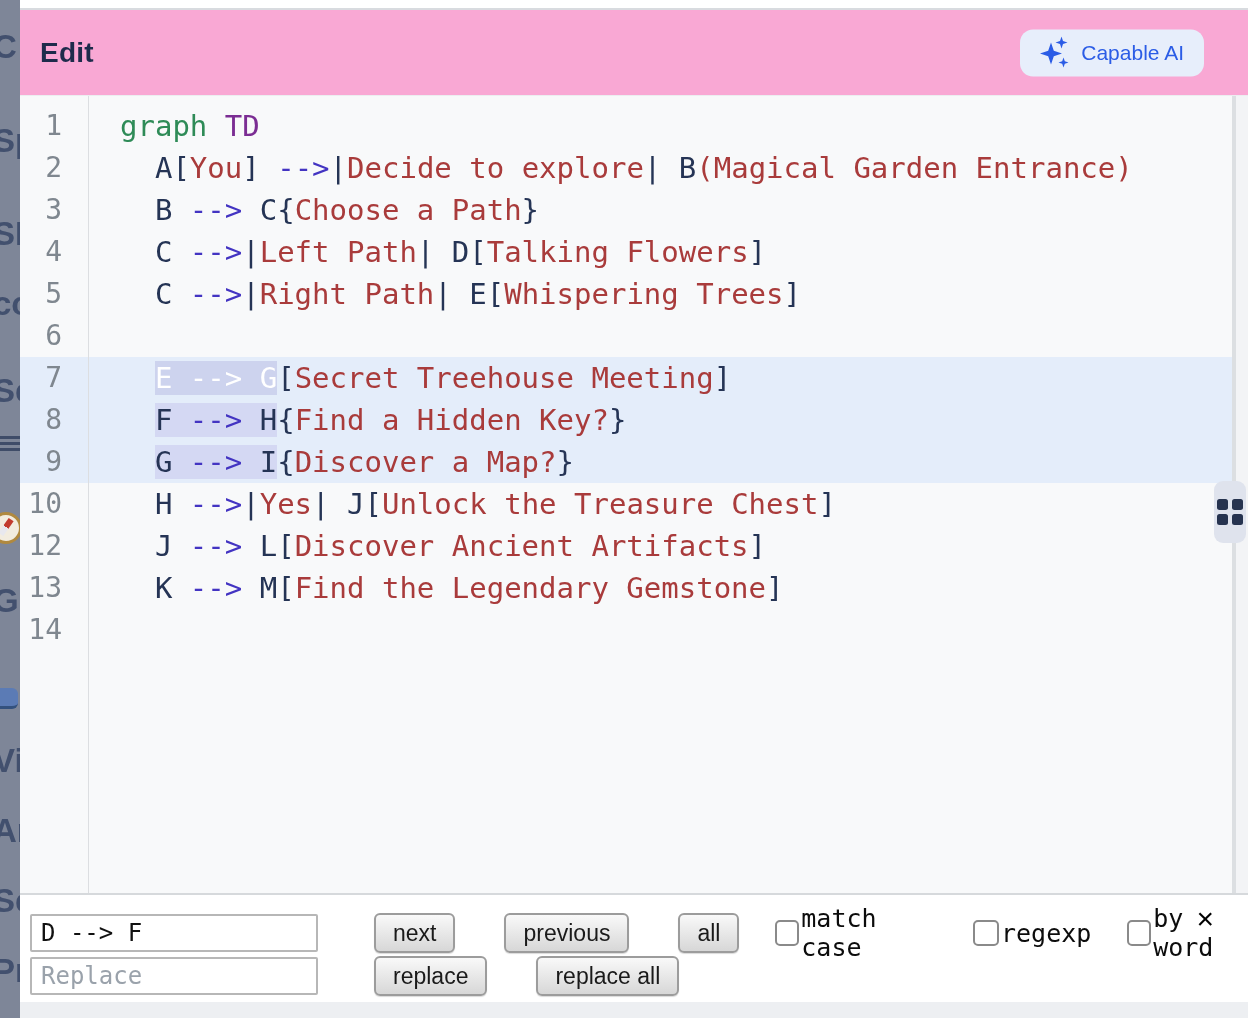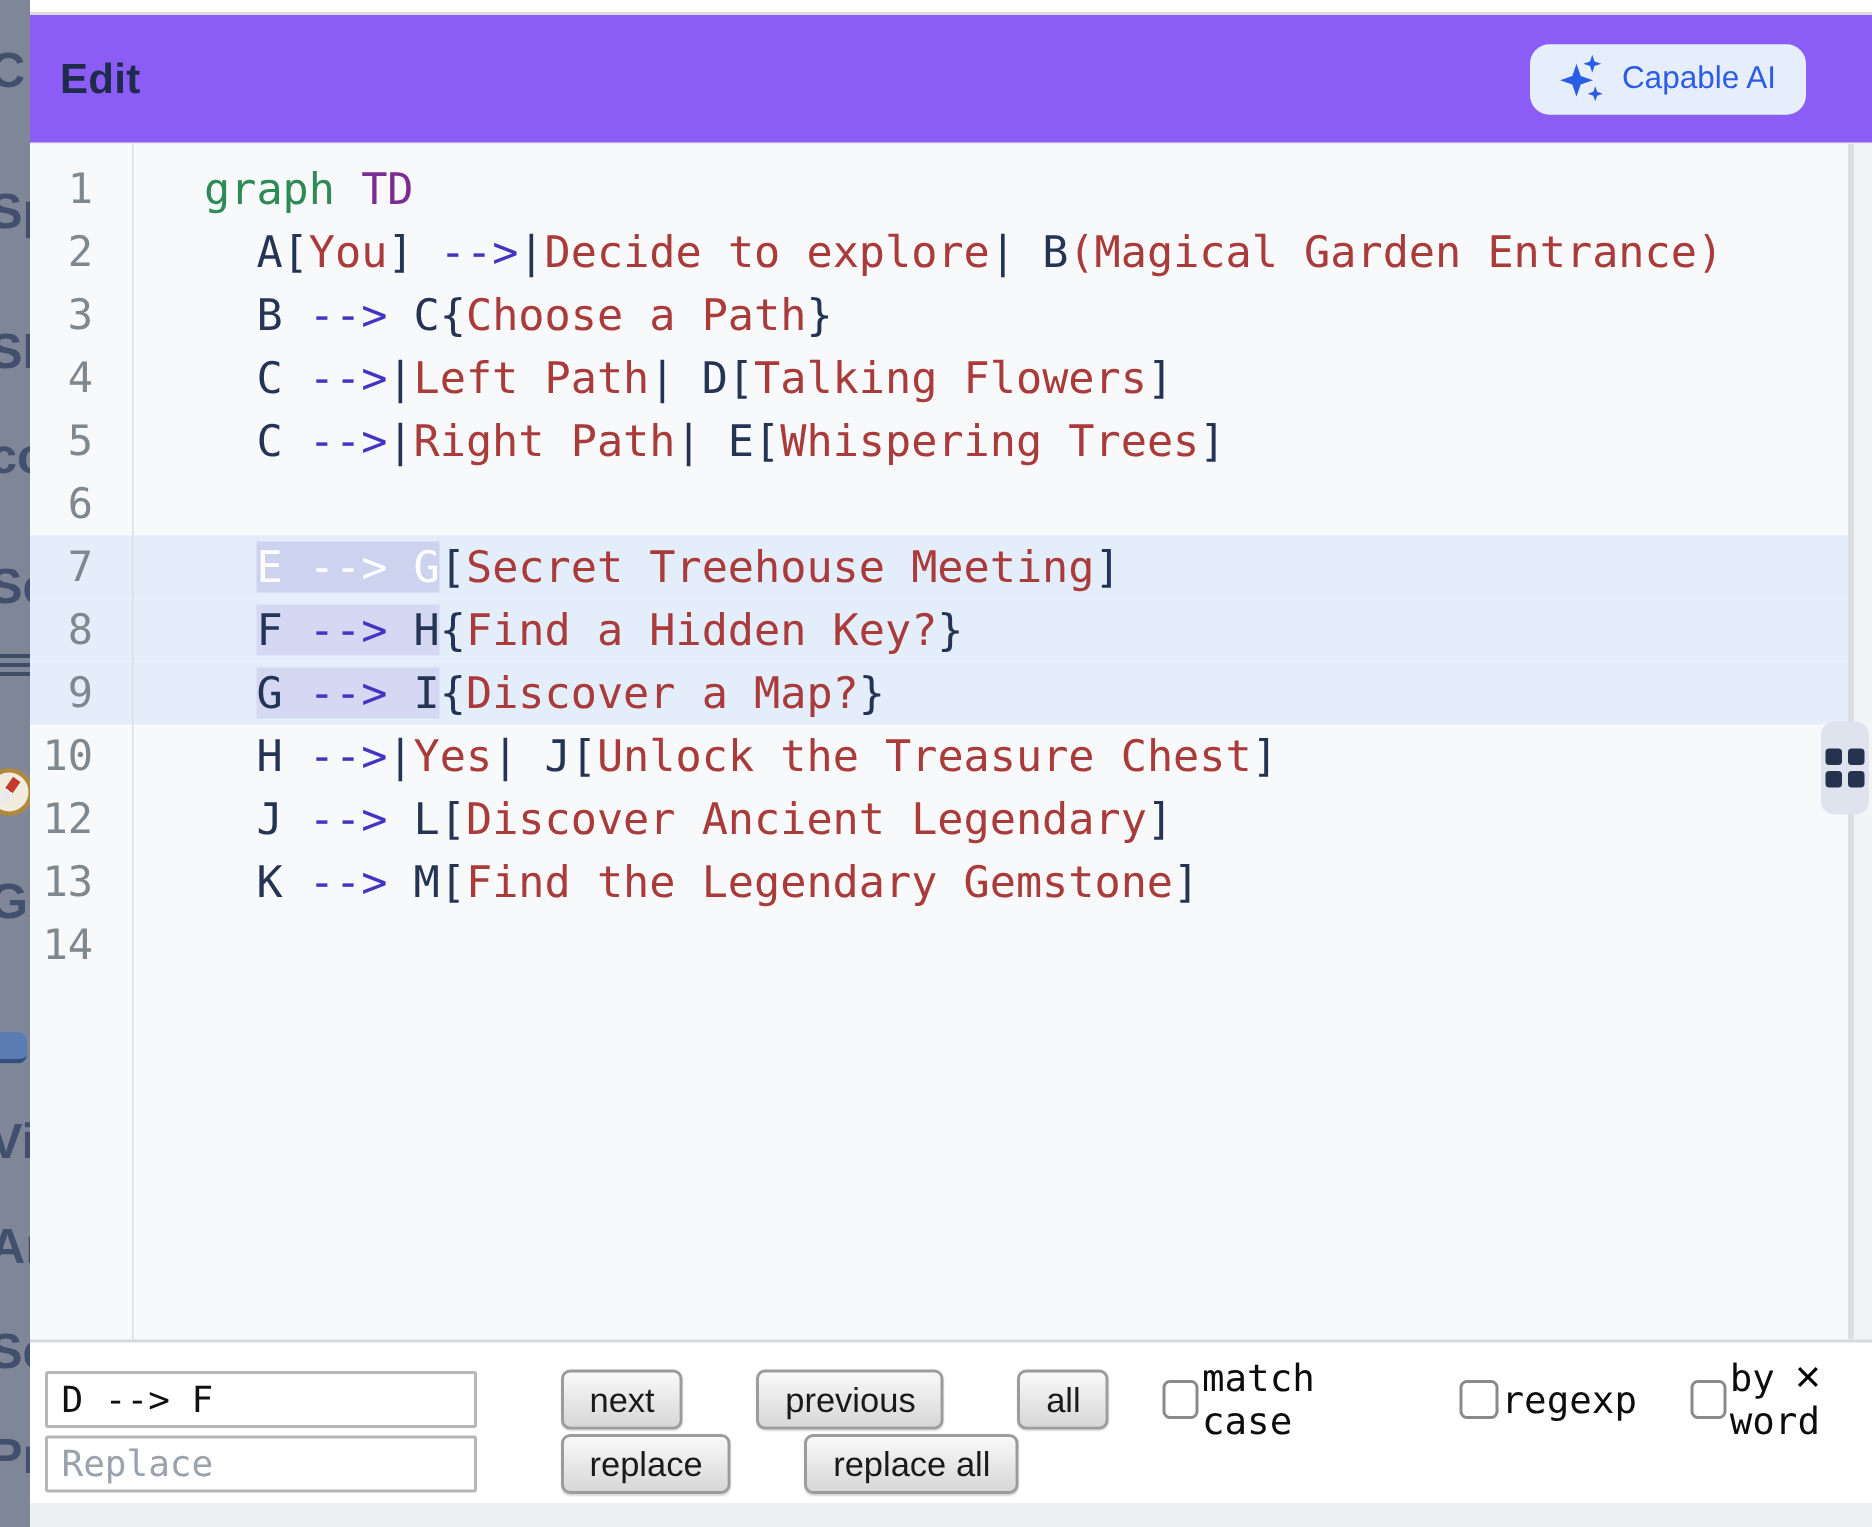--- a/index.html
+++ b/index.html
@@ -21,40 +21,40 @@
   .icon-compass{position:absolute;left:-10px;width:26px;height:26px;border-radius:50%;
     border:3px solid #b0893f;background:#f2ecdf;}
   .icon-compass::after{content:"";position:absolute;left:10px;top:3px;width:6px;height:18px;
     background:linear-gradient(180deg,#c23b2e 0 50%,#e8e8ee 50% 100%);transform:rotate(35deg);}
   .icon-book{position:absolute;left:-8px;width:26px;height:18px;border-radius:3px 6px 6px 3px;
     background:#5b7bb5;border-bottom:3px solid #33517e;}
   
   .top-gap{position:absolute;left:20px;top:0;width:1228px;height:8px;background:#fff;
     border-bottom:2px solid #d8dbdf;z-index:5;}
   
-  .hdr{position:absolute;left:20px;top:10px;width:1228px;height:85px;background:#8b5cf6;
+  .hdr{position:absolute;left:20px;top:10px;width:1228px;height:85px;background:#f9a8d4;
     border-bottom:1px solid #eceef0;z-index:6;}
   .hdr-title{position:absolute;left:20px;top:50%;transform:translateY(-50%);
     font-size:28px;font-weight:bold;color:#1e2b4b;letter-spacing:.2px;}
   .ai-btn{position:absolute;right:44px;top:50%;transform:translateY(-50%);
     height:47px;padding:0 20px;border:none;border-radius:13px;background:#e7eefb;
     color:#2b5ce6;font-size:21px;font-family:"Liberation Sans",sans-serif;
     display:flex;align-items:center;gap:11px;cursor:pointer;}
   .sparkle{width:30px;height:32px;position:relative;display:inline-block;}
   .sparkle svg{position:absolute;left:0;top:0;}
   
   .editor{position:absolute;left:20px;top:95px;width:1213px;height:798px;
     background:#f8f9fa;z-index:4;padding-top:10px;box-sizing:border-box;
     font-family:"DejaVu Sans Mono","Liberation Mono",monospace;font-size:29px;}
   .cm-row{display:flex;height:42px;line-height:42px;white-space:pre;}
   .cm-row.sel{background:#e4edfa;}
   .gut{width:68px;box-sizing:border-box;text-align:right;padding-right:26px;
     color:#7f878f;flex:none;font-size:28px;}
   .gut-sep{position:absolute;left:68px;top:0;width:1px;height:798px;background:#dcdee1;z-index:7;}
-  .code{padding-left:48px;color:#253455;}
+  .code{padding-left:32px;color:#253455;}
   .tk-kw{color:#2e8b57;}
   .tk-dir{color:#7b2d93;}
   .tk-id{color:#253455;}
   .tk-str{color:#a93b3b;}
   .tk-arrow{color:#4334c2;}
   .m-y{background:#f7f3a8;}
   .m-sel{background:#d4d8f3;}
   .m-cur{background:#cdd3ee;color:#ffffff !important;}
   
   .right-bg{position:absolute;left:1236px;top:95px;width:12px;height:798px;background:#f3f4f6;z-index:4;}
@@ -126,21 +126,21 @@
       <div class="cm-row"><div class="gut">1</div><div class="code"><span class="tk-kw">graph </span><span class="tk-dir">TD</span></div></div>
       <div class="cm-row"><div class="gut">2</div><div class="code"><span class="tk-id">  A</span><span class="tk-id">[</span><span class="tk-str">You</span><span class="tk-id">]</span><span class="tk-id"> </span><span class="tk-arrow">--&gt;</span><span class="tk-id">|</span><span class="tk-str">Decide to explore</span><span class="tk-id">| </span><span class="tk-id">B</span><span class="tk-str">(Magical Garden Entrance)</span></div></div>
       <div class="cm-row"><div class="gut">3</div><div class="code"><span class="tk-id">  B </span><span class="tk-arrow">--&gt; </span><span class="tk-id">C</span><span class="tk-id">{</span><span class="tk-str">Choose a Path</span><span class="tk-id">}</span></div></div>
       <div class="cm-row"><div class="gut">4</div><div class="code"><span class="tk-id">  C </span><span class="tk-arrow">--&gt;</span><span class="tk-id">|</span><span class="tk-str">Left Path</span><span class="tk-id">| </span><span class="tk-id">D</span><span class="tk-id">[</span><span class="tk-str">Talking Flowers</span><span class="tk-id">]</span></div></div>
       <div class="cm-row"><div class="gut">5</div><div class="code"><span class="tk-id">  C </span><span class="tk-arrow">--&gt;</span><span class="tk-id">|</span><span class="tk-str">Right Path</span><span class="tk-id">| </span><span class="tk-id">E</span><span class="tk-id">[</span><span class="tk-str">Whispering Trees</span><span class="tk-id">]</span></div></div>
       <div class="cm-row"><div class="gut">6</div></div>
       <div class="cm-row sel"><div class="gut">7</div><div class="code"><span class="tk-id">  </span><span class="tk-id m-cur">E </span><span class="tk-arrow m-cur">--&gt; </span><span class="tk-id m-cur">G</span><span class="tk-id">[</span><span class="tk-str">Secret Treehouse Meeting</span><span class="tk-id">]</span></div></div>
       <div class="cm-row sel"><div class="gut">8</div><div class="code"><span class="tk-id">  </span><span class="tk-id m-sel">F </span><span class="tk-arrow m-sel">--&gt; </span><span class="tk-id m-sel">H</span><span class="tk-id">{</span><span class="tk-str">Find a Hidden Key?</span><span class="tk-id">}</span></div></div>
       <div class="cm-row sel"><div class="gut">9</div><div class="code"><span class="tk-id">  </span><span class="tk-id m-sel">G </span><span class="tk-arrow m-sel">--&gt; </span><span class="tk-id m-sel">I</span><span class="tk-id">{</span><span class="tk-str">Discover a Map?</span><span class="tk-id">}</span></div></div>
       <div class="cm-row"><div class="gut">10</div><div class="code"><span class="tk-id">  H </span><span class="tk-arrow">--&gt;</span><span class="tk-id">|</span><span class="tk-str">Yes</span><span class="tk-id">| </span><span class="tk-id">J</span><span class="tk-id">[</span><span class="tk-str">Unlock the Treasure Chest</span><span class="tk-id">]</span></div></div>
-      <div class="cm-row"><div class="gut">12</div><div class="code"><span class="tk-id">  J </span><span class="tk-arrow">--&gt; </span><span class="tk-id">L</span><span class="tk-id">[</span><span class="tk-str">Discover Ancient Legendary</span><span class="tk-id">]</span></div></div>
+      <div class="cm-row"><div class="gut">12</div><div class="code"><span class="tk-id">  J </span><span class="tk-arrow">--&gt; </span><span class="tk-id">L</span><span class="tk-id">[</span><span class="tk-str">Discover Ancient Artifacts</span><span class="tk-id">]</span></div></div>
       <div class="cm-row"><div class="gut">13</div><div class="code"><span class="tk-id">  K </span><span class="tk-arrow">--&gt; </span><span class="tk-id">M</span><span class="tk-id">[</span><span class="tk-str">Find the Legendary Gemstone</span><span class="tk-id">]</span></div></div>
       <div class="cm-row"><div class="gut">14</div><div class="code"></div></div>
     </div>
 </div>
 
 <div class="right-bg"></div>
 <div class="divider"></div>
 <div class="drag-handle">
   <span class="drag-dots">
       <i></i>

